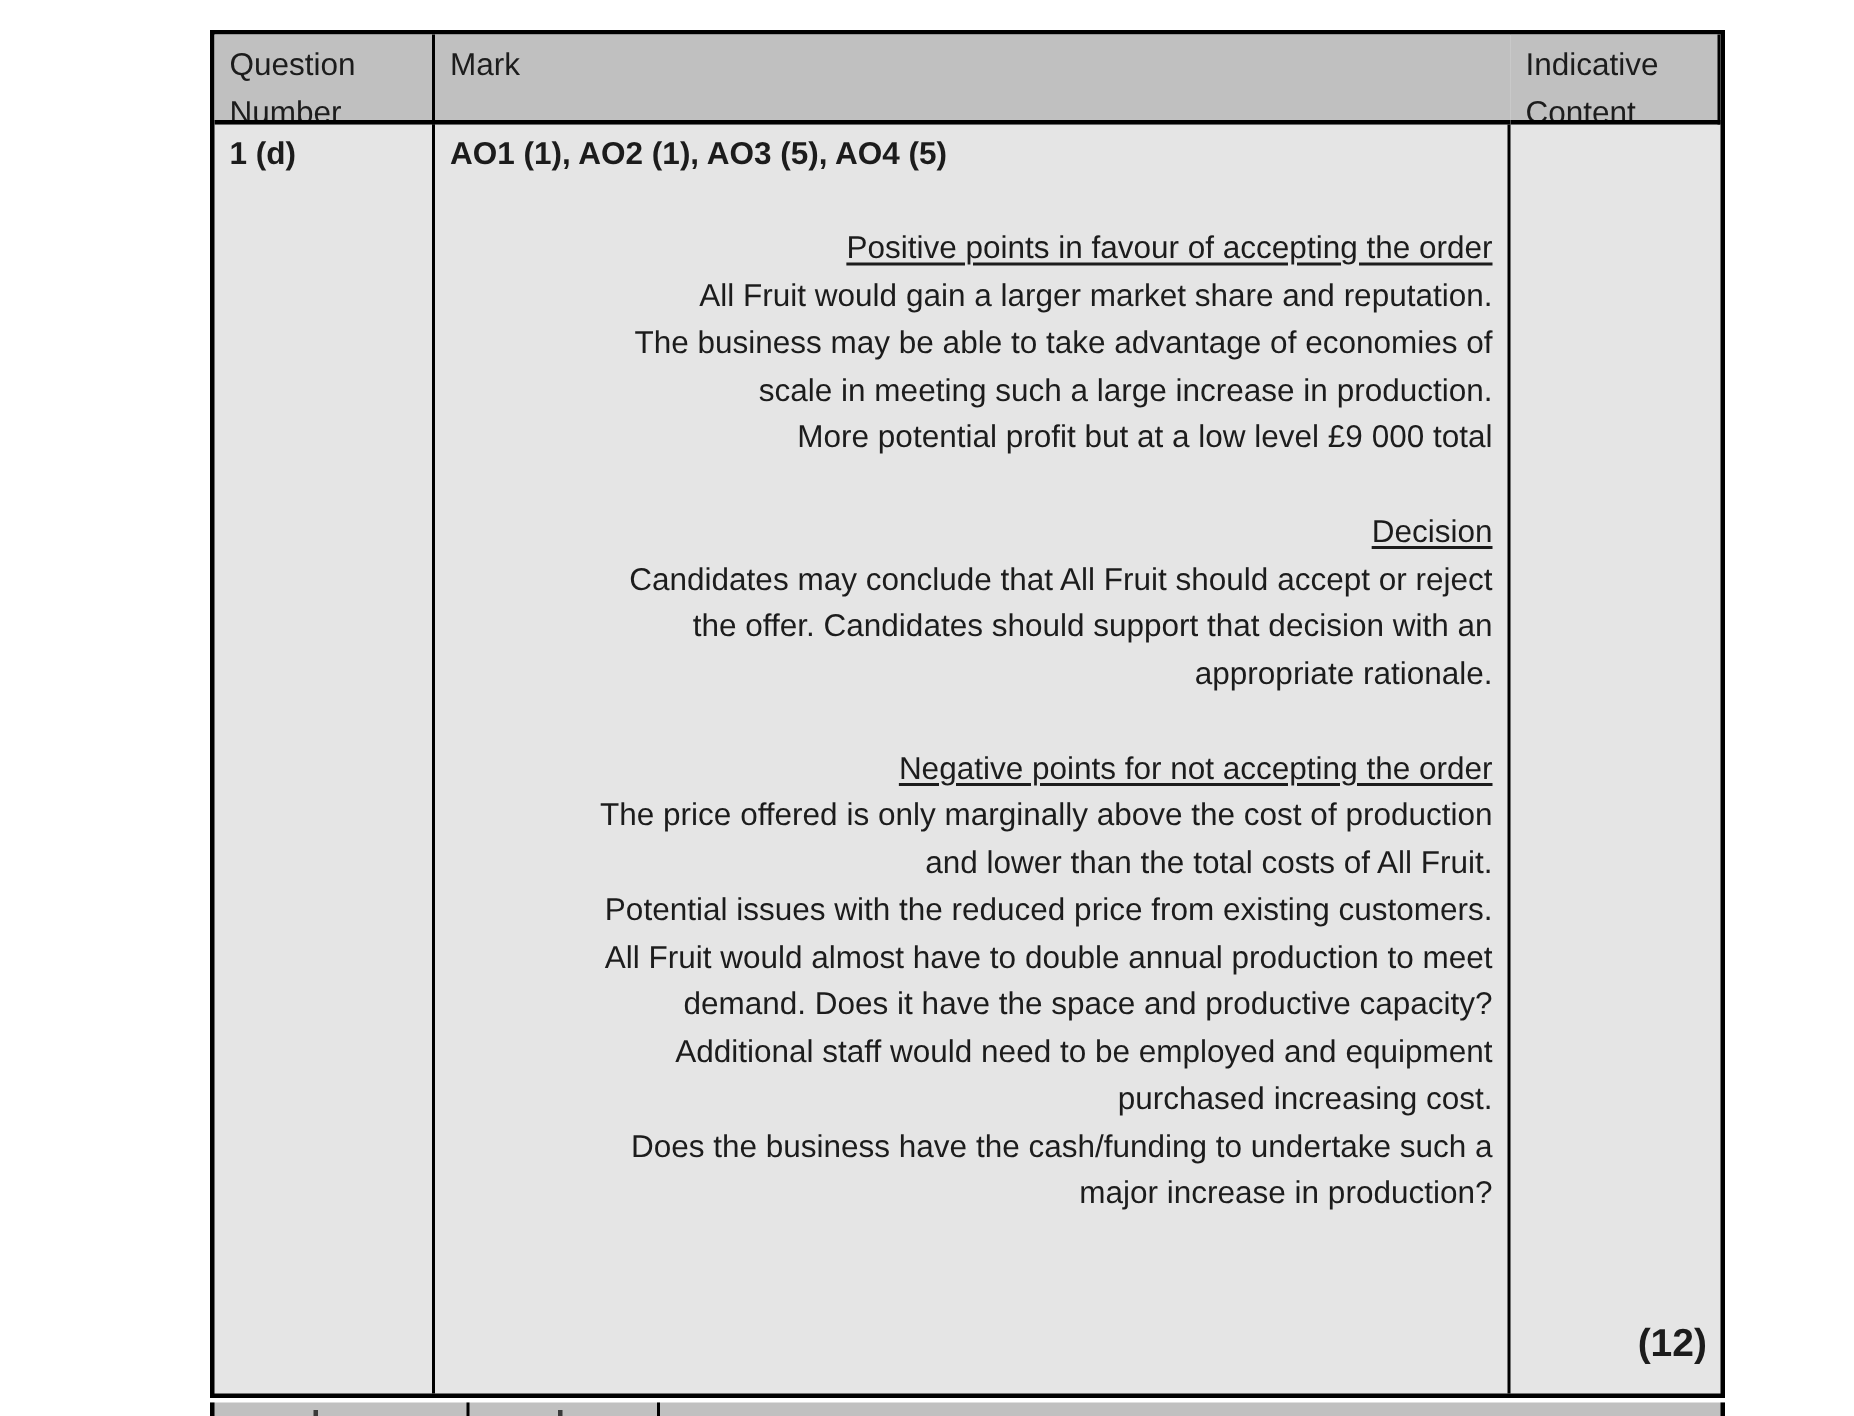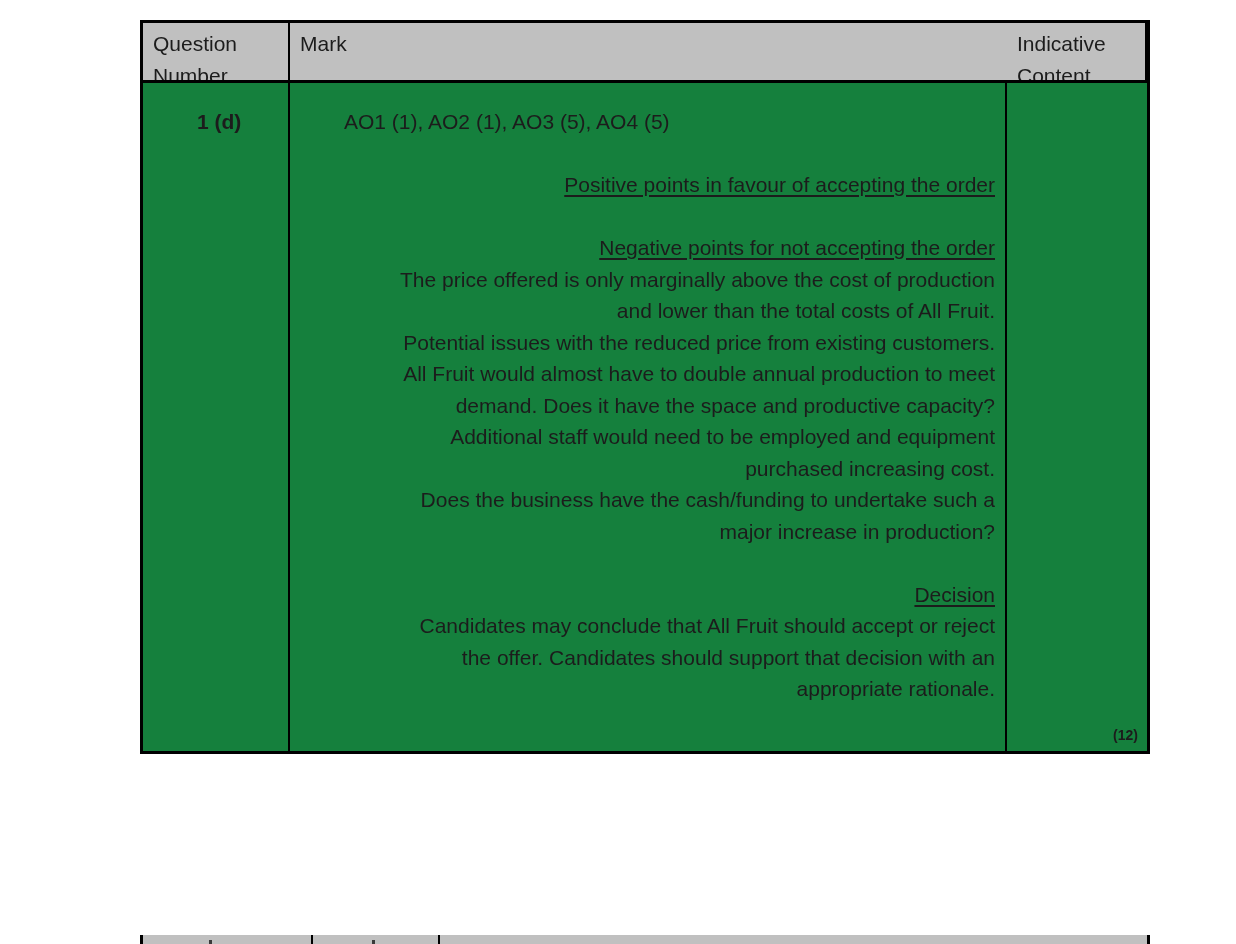--- a/index.html
+++ b/index.html
@@ -8,55 +8,55 @@
     width: 1236px; height: 944px;
     background: #ffffff;
     font-family: "Liberation Sans", "DejaVu Sans", sans-serif;
     color: #1c1c1c;
     overflow: hidden;
     position: relative;
   }
   .ms-table {
     position: absolute;
     left: 140px; top: 20px;
-    width: 1010px; height: 734px;
+    width: 1010px; height: 912px;
     border: 3px solid #000;
     display: grid;
     grid-template-columns: 147px 1fr 140px;
     grid-template-rows: 60px 1fr;
-    background: #15803d;
+    background: #e5e5e5;
   }
   .cell {
     font-size: 21px;
     line-height: 31.5px;
     overflow: hidden;
   }
   .cell.colA, .cell.colB { border-right: 2px solid #000; }
   .cell.head {
     background: #c0c0c0;
     border-bottom: 3px solid #000;
     padding: 5px 10px 0 10px;
     white-space: pre-line;
   }
-  .cell.body { padding: 23px 10px; margin-left: 44px; }
+  .cell.body { padding: 4px 10px; }
   .qnum { font-weight: bold; }
   .content p { margin: 0; white-space: pre-line; }
-  .ao-line { font-weight: normal; }
+  .ao-line { font-weight: bold; }
   .section { margin-top: 31.5px; text-align: right; }
   .section .heading {
     text-decoration: underline;
     text-underline-offset: 3px;
     text-decoration-thickness: 2px;
   }
   .markcell { position: relative; }
   .mark-value {
     position: absolute;
-    right: 9px; bottom: 0;
+    right: 9px; bottom: 18px;
     font-weight: bold;
-    font-size: 14px;
+    font-size: 26px;
   }
   
   .next-table {
     position: absolute;
     left: 140px; top: 935px;
     width: 1010px; height: 9px;
     background: #c0c0c0;
     border-left: 3px solid #000;
     border-right: 3px solid #000;
   }
@@ -88,40 +88,44 @@
   <div class="cell head colB">Indicative Content</div>
 
   <div class="cell body colA qnum">1 (d)</div>
 
   <div class="cell body colB content">
 
     <p class="ao-line">AO1 (1), AO2 (1), AO3 (5), AO4 (5)</p>
 
     <div class="section">
       <p class="heading">Positive points in favour of accepting the order</p>
+      <p>All Fruit would gain a larger market share and reputation.
+The business may be able to take advantage of economies of
+scale in meeting such a large increase in production.
+More potential profit but at a low level £9 000 total</p>
+    </div>
+
+    <div class="section">
+      <p class="heading">Decision</p>
+      <p>Candidates may conclude that All Fruit should accept or reject
+the offer. Candidates should support that decision with an
+appropriate rationale.</p>
     </div>
 
     <div class="section">
       <p class="heading">Negative points for not accepting the order</p>
       <p>The price offered is only marginally above the cost of production
 and lower than the total costs of All Fruit.
 Potential issues with the reduced price from existing customers.
 All Fruit would almost have to double annual production to meet
 demand. Does it have the space and productive capacity?
 Additional staff would need to be employed and equipment
 purchased increasing cost.
 Does the business have the cash/funding to undertake such a
 major increase in production?</p>
-    </div>
-
-    <div class="section">
-      <p class="heading">Decision</p>
-      <p>Candidates may conclude that All Fruit should accept or reject
-the offer. Candidates should support that decision with an
-appropriate rationale.</p>
     </div>
 
   </div>
 
   <div class="cell body markcell">
     <span class="mark-value">(12)</span>
   </div>
 
 </div>
 

